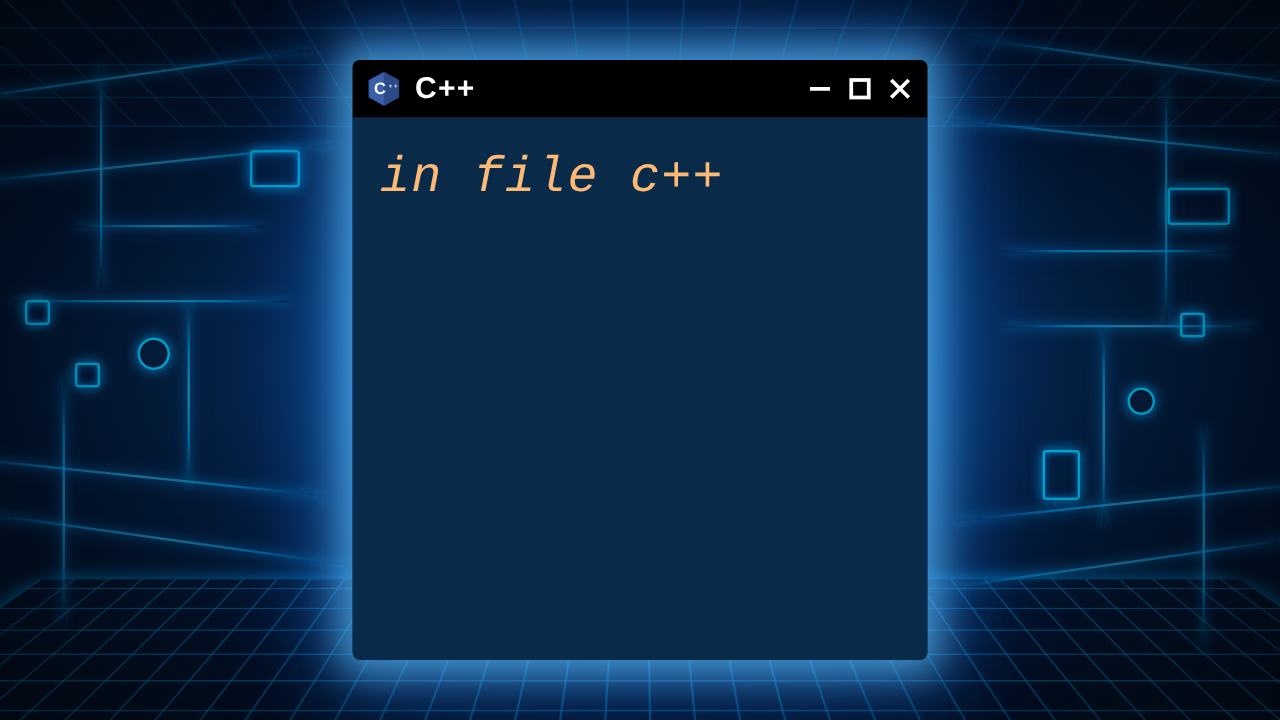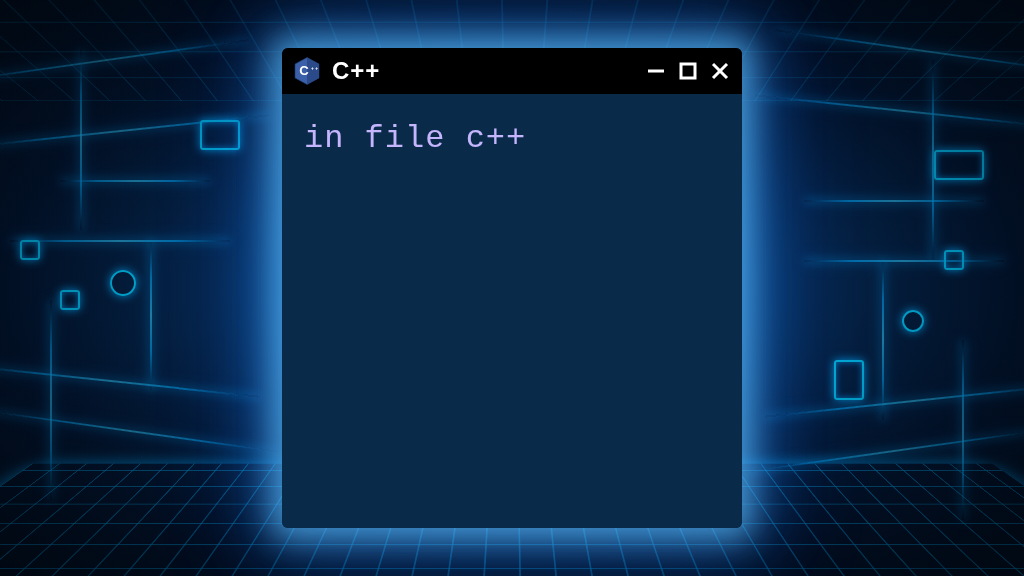--- a/index.html
+++ b/index.html
@@ -157,25 +157,26 @@
 
     .win-btn svg { display: block; }
 
     .content-area {
       padding: 24px 22px;
       height: calc(100% - 46px);
       background: #0a2a4a;
     }
 
     .content-text {
-      color: #c4b5fd;
+      color: #fdba74;
       font-family: 'Consolas', 'Courier New', monospace;
-      font-size: 32px;
+      font-size: 40px;
       letter-spacing: 1px;
       line-height: 1.3;
+      font-style: italic;
     }
 
     
     .vignette {
       position: absolute;
       inset: 0;
       pointer-events: none;
       background: radial-gradient(ellipse at center, transparent 30%, rgba(1,8,18,0.6) 90%);
     }
   </style>

